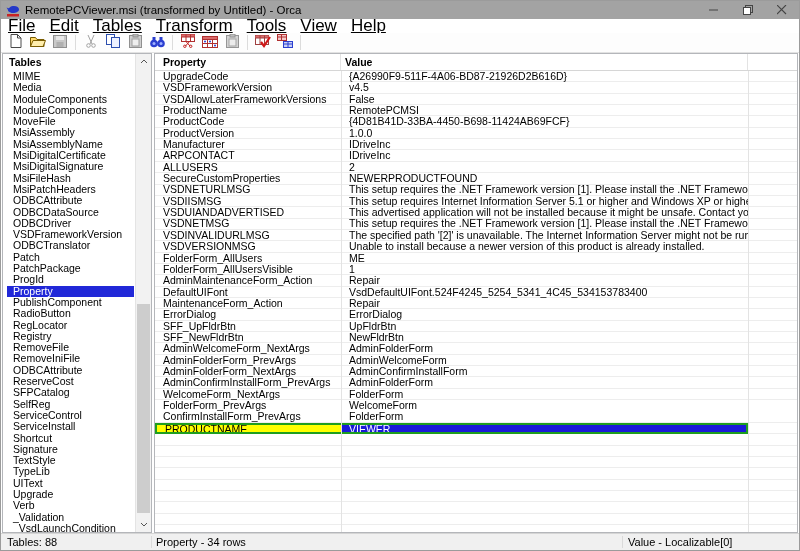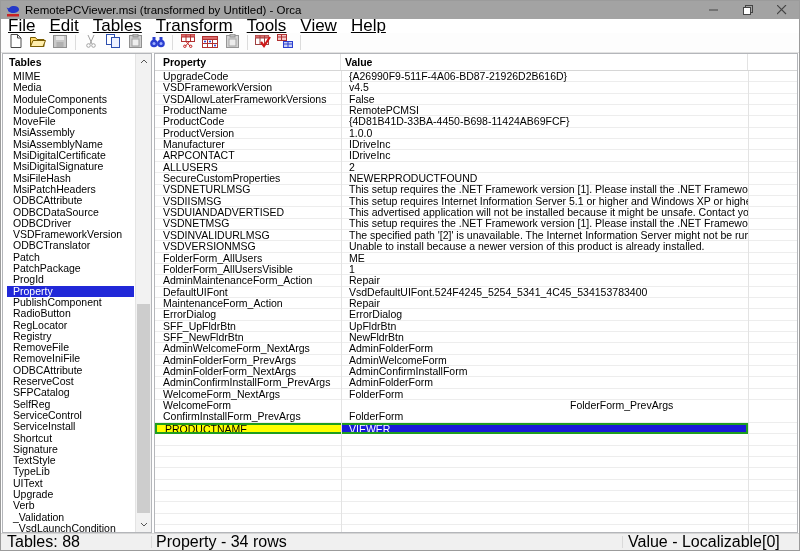--- a/index.html
+++ b/index.html
@@ -54,21 +54,21 @@
   .col-line{position:absolute;top:0;bottom:0;width:1px;background:#e3e3e3;pointer-events:none;}
   .trow{display:flex;height:11.35px;}
   .cell{font-size:10.5px;line-height:11.35px;white-space:nowrap;overflow:hidden;}
   .cp{width:186px;padding-left:8px;}
   .cv{width:407px;padding-left:8px;}
   .cx{flex:1;}
   .trow.added .cp{background:#ffff00;border:2px solid #1f9e1f;border-right:none;line-height:8px;color:#000;}
   .trow.added .cv{background:#1a1ad8;border:2px solid #1f9e1f;border-left:none;line-height:8px;color:#fff;}
   
   .statusbar{position:absolute;left:1px;right:1px;bottom:1px;height:17px;background:#f0f0f0;
-    border-top:1px solid #d5d5d5;font-size:16px;line-height:16px;}
+    border-top:1px solid #d5d5d5;font-size:11px;line-height:16px;}
   .sb-cell{position:absolute;top:0;white-space:nowrap;}
   .sb-1{left:6px;}
   .sb-2{left:155px;}
   .sb-3{left:627px;}
   .sb-div{position:absolute;top:2px;bottom:2px;width:1px;background:#dadada;}
   .sbd-1{left:150px;}
   .sbd-2{left:621px;}
 </style>
 </head>
 <body>
@@ -510,22 +510,22 @@
         <div class="cell cp">AdminConfirmInstallForm_PrevArgs</div>
         <div class="cell cv">AdminFolderForm</div>
         <div class="cell cx"></div>
       </div>
         <div class="trow">
         <div class="cell cp">WelcomeForm_NextArgs</div>
         <div class="cell cv">FolderForm</div>
         <div class="cell cx"></div>
       </div>
         <div class="trow">
+        <div class="cell cp">FolderForm_PrevArgs</div>
         <div class="cell cv">WelcomeForm</div>
-        <div class="cell cp">FolderForm_PrevArgs</div>
         <div class="cell cx"></div>
       </div>
         <div class="trow">
         <div class="cell cp">ConfirmInstallForm_PrevArgs</div>
         <div class="cell cv">FolderForm</div>
         <div class="cell cx"></div>
       </div>
         <div class="trow added">
         <div class="cell cp">PRODUCTNAME</div>
         <div class="cell cv">VIEWER</div>

